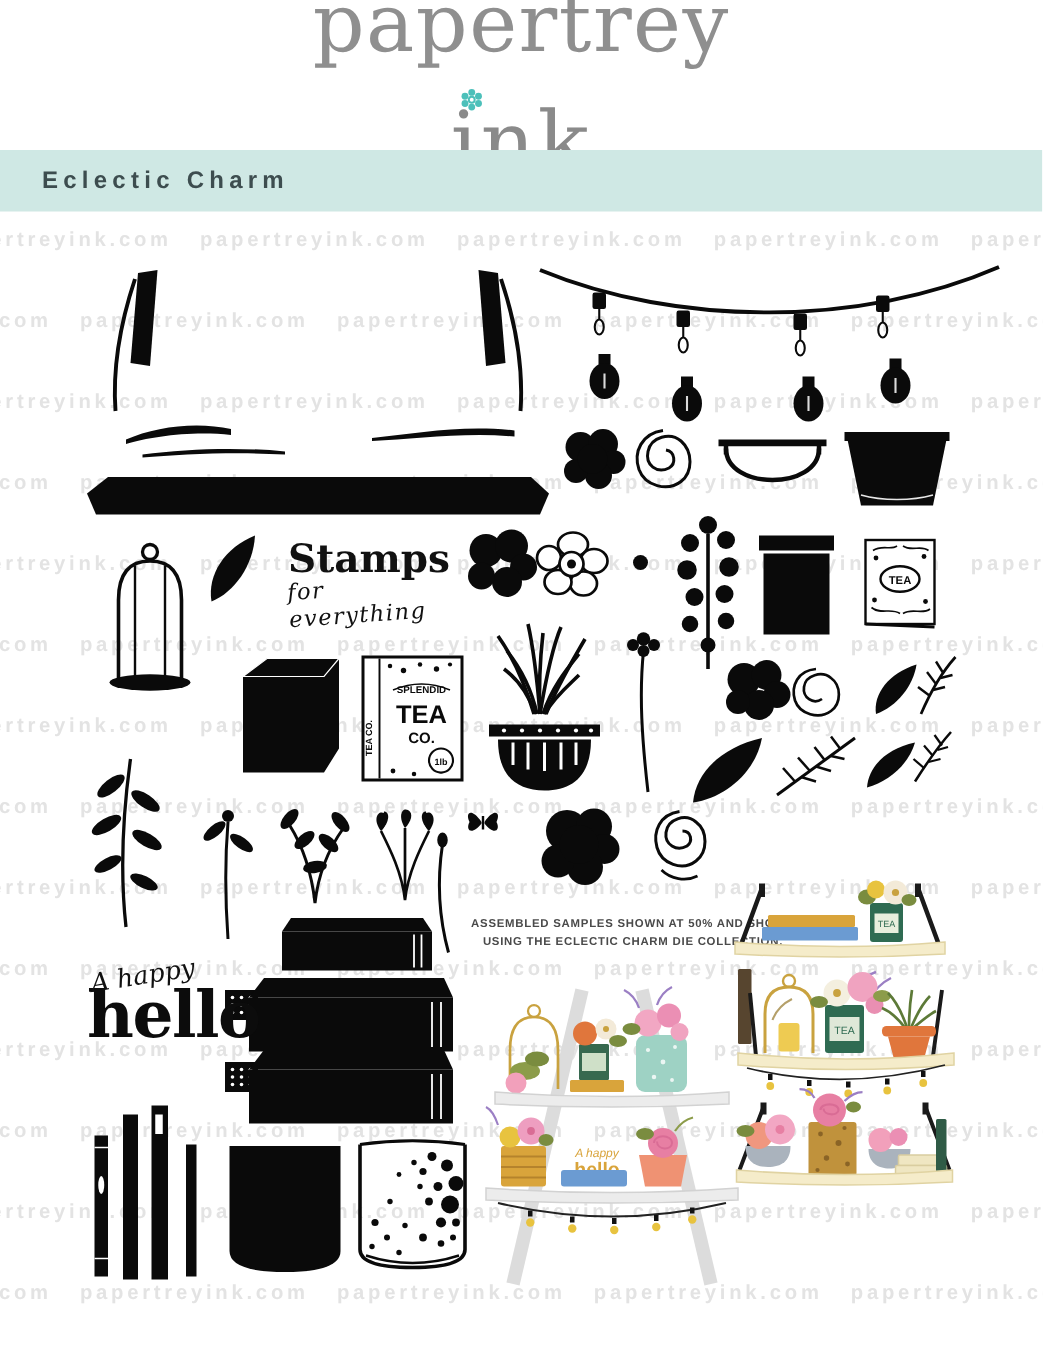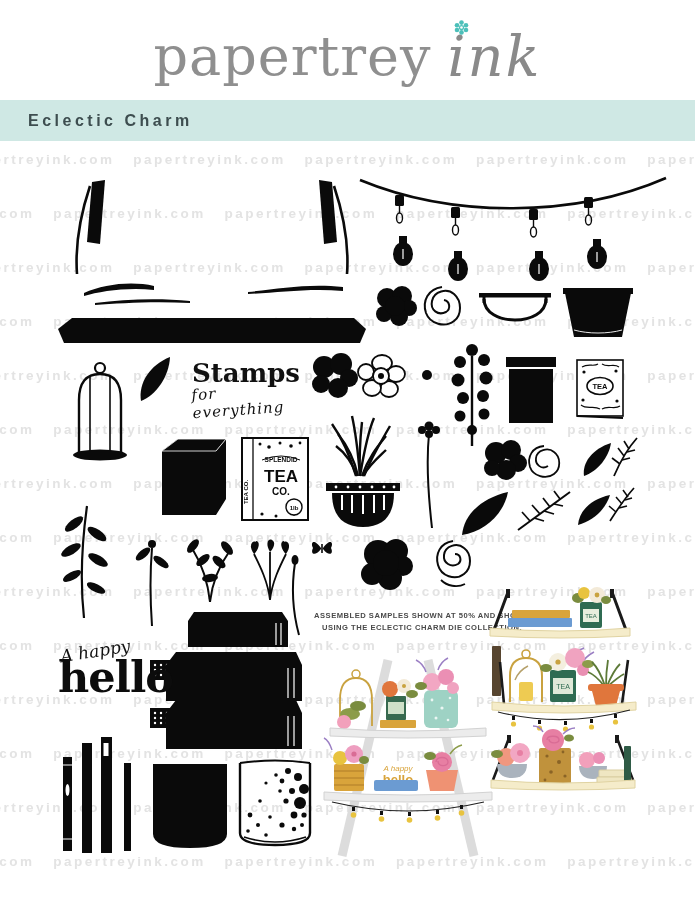--- a/index.html
+++ b/index.html
@@ -1,22 +1,22 @@
 <!DOCTYPE html>
 <html><head>
 <meta charset="utf-8">
 <style>
   html,body{margin:0;padding:0;background:#fff;}
   #page{position:relative;width:695px;height:900px;background:#fff;overflow:hidden;
         font-family:"Liberation Sans",sans-serif;}
   
   #logo{position:absolute;top:14px;left:0;width:695px;height:84px;display:flex;
-        align-items:center;justify-content:center;gap:16px;z-index:3;}
+        align-items:center;justify-content:center;gap:16px;z-index:3;flex-direction:column;}
   .logo-main{font-family:"DejaVu Serif",serif;font-size:54px;color:#8f8f8f;letter-spacing:1px;}
-  .logo-accent{position:relative;font-family:"DejaVu Serif",serif;font-style:italic;
+  .logo-accent{position:relative;font-family:"DejaVu Serif",serif;
         font-size:56px;color:#8a8a8a;letter-spacing:2px;}
   .logo-flower{position:absolute;top:-4px;left:6px;}
   
   #banner{position:absolute;top:100px;left:0;width:695px;height:41px;z-index:3;
         display:flex;align-items:center;justify-content:space-between;
         padding:0 28px;box-sizing:border-box;}
   #banner .btxt{font-size:16px;font-weight:bold;letter-spacing:3.5px;}
   
   #wm{position:absolute;top:146px;left:0;width:695px;height:754px;overflow:hidden;z-index:1;}
   .wm-row{position:absolute;white-space:nowrap;font-size:13.5px;font-weight:bold;

